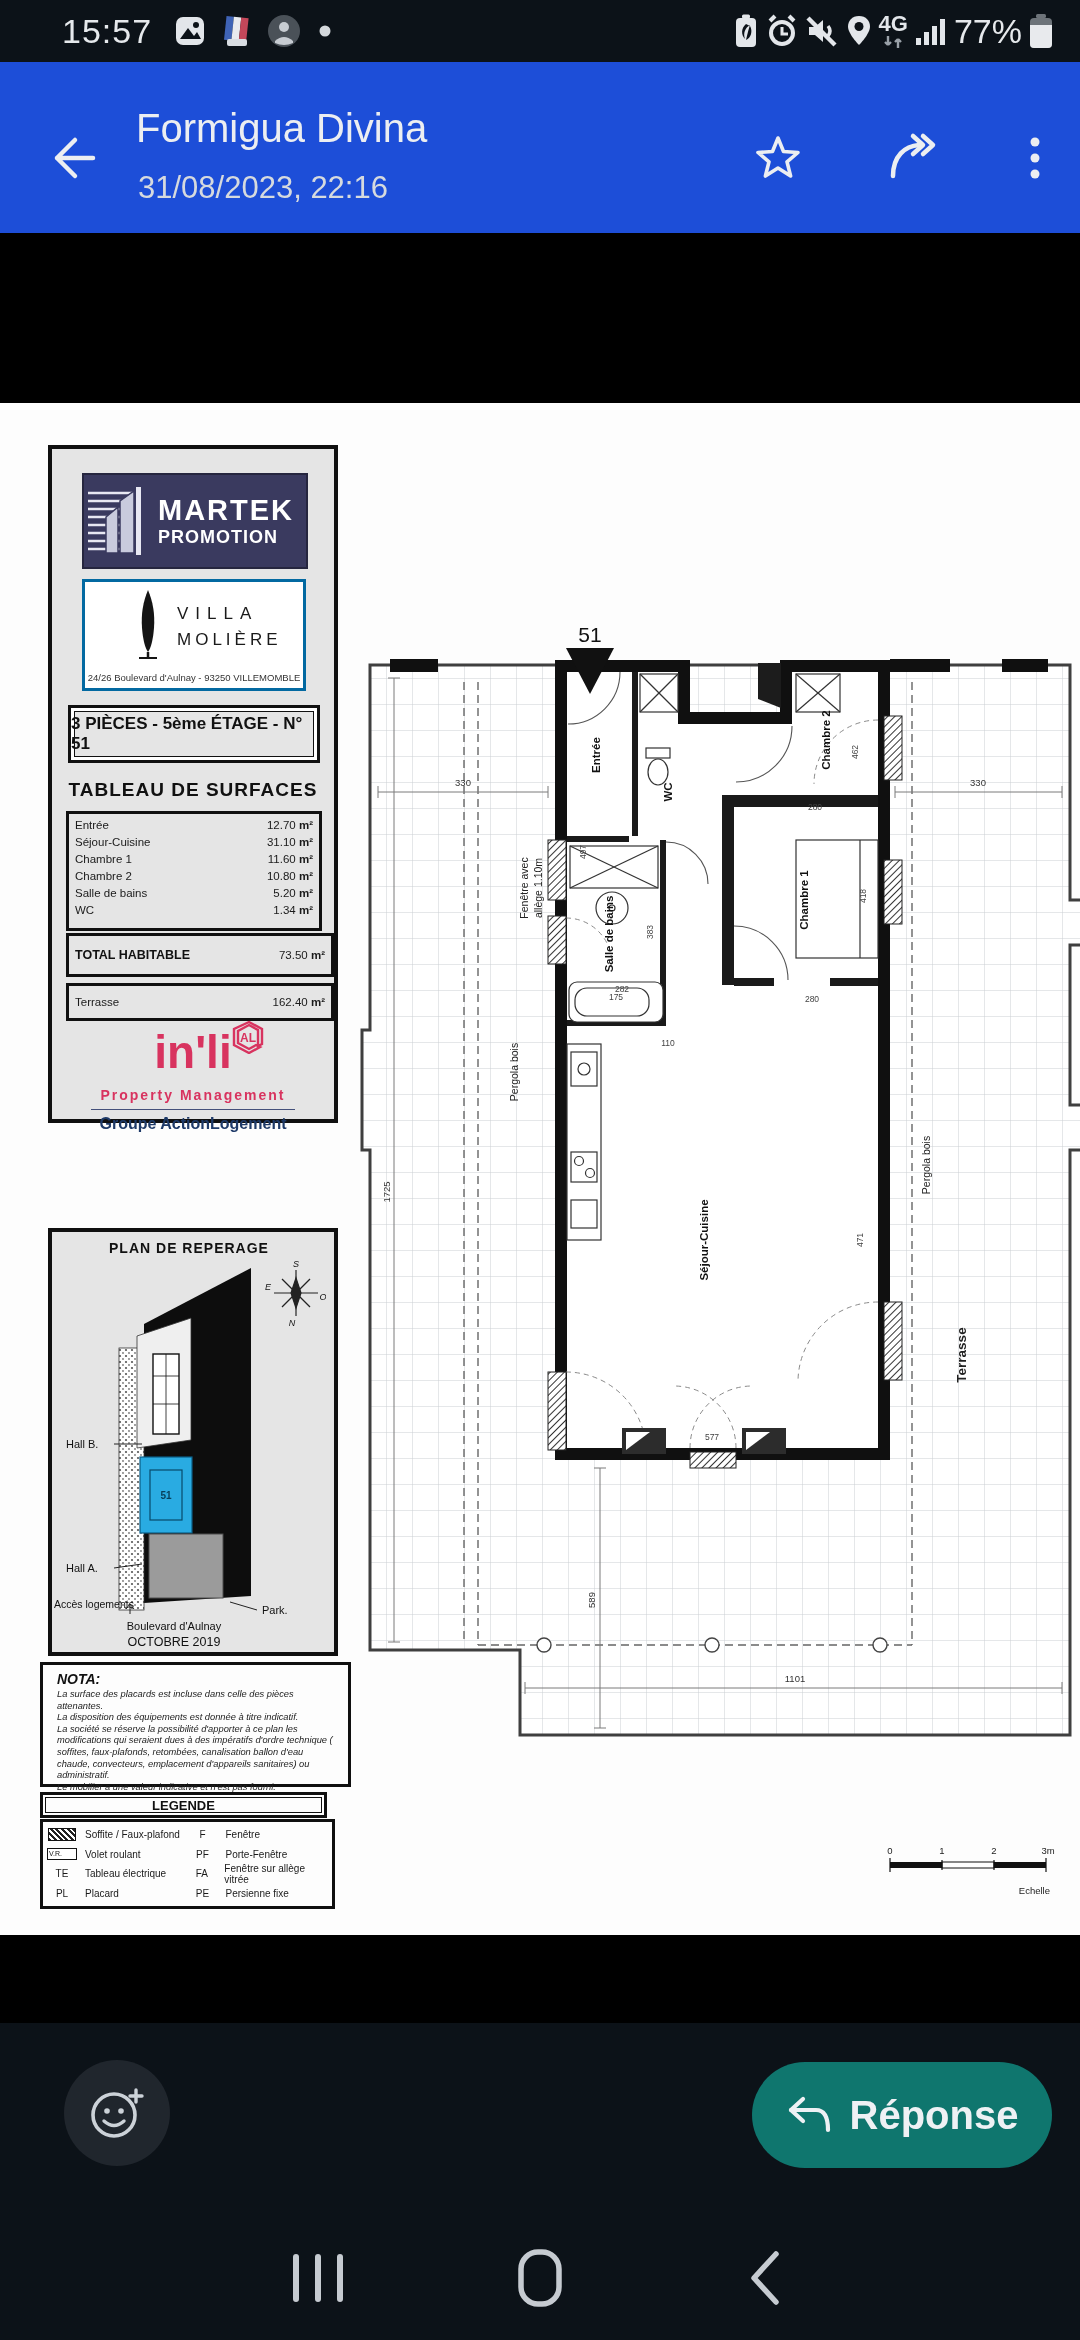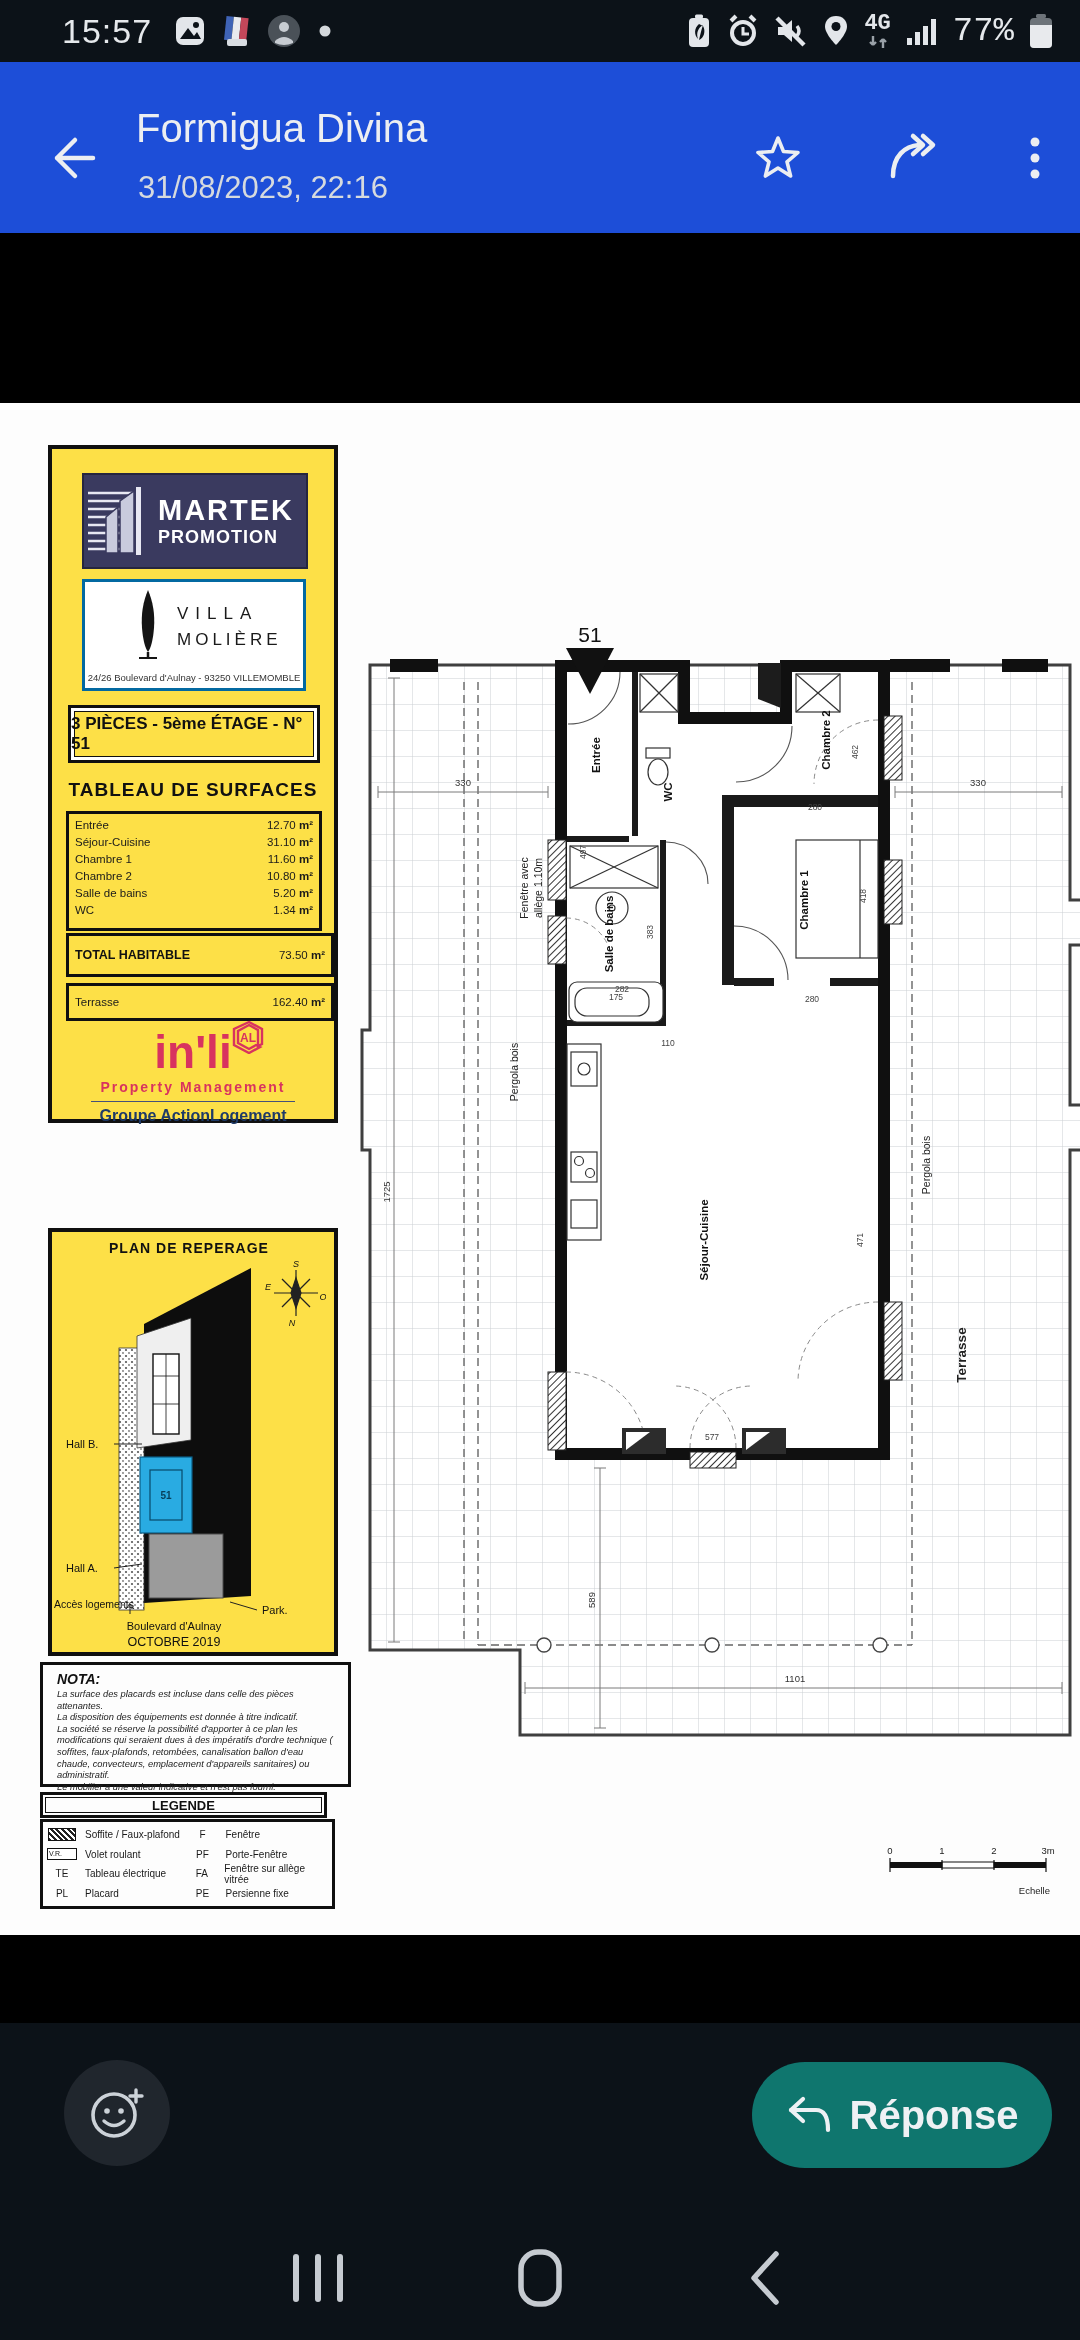--- a/index.html
+++ b/index.html
@@ -3,30 +3,30 @@
 <meta charset="utf-8">
 <style>
   html,body{margin:0;padding:0;background:#000;}
   body{width:1080px;height:2340px;position:relative;overflow:hidden;
        font-family:"Liberation Sans",sans-serif;-webkit-font-smoothing:antialiased;}
   .abs{position:absolute;}
   
   .statusbar{left:0;top:0;width:1080px;height:62px;background:#0c1218;display:flex;align-items:center;}
   .sb-time{color:#e6e9ec;font-size:34px;font-weight:400;margin-left:62px;letter-spacing:1px;}
   .sb-left-icons{display:flex;align-items:center;gap:16px;margin-left:22px;}
-  .sb-right{margin-left:auto;display:flex;align-items:center;gap:14px;margin-right:26px;color:#e3e6ea;font-family:Liberation Mono, monospace;}
+  .sb-right{margin-left:auto;display:flex;align-items:center;gap:6px;margin-right:26px;color:#e3e6ea;}
   .sb-pct{font-size:34px;color:#e6e9ec;}
   .header{left:0;top:62px;width:1080px;height:171px;background:#1d4ed8;}
   .hdr-title{left:136px;top:44px;font-size:40px;color:#eceef1;font-weight:400;}
   .hdr-sub{left:138px;top:108px;font-size:31px;color:#d6dade;font-weight:300;}
   .iconbtn{width:72px;height:72px;display:flex;align-items:center;justify-content:center;border-radius:50%;}
   
   .photo{left:0;top:233px;width:1080px;height:1790px;background:#000;}
   .page{left:0;top:170px;width:1080px;height:1532px;background:#fdfdfd;}
-  .panel{border:4px solid #101010;background:#fde047;}
+  .panel{border:4px solid #101010;background:#e5e5e5;}
   
   .martek{left:30px;top:24px;width:222px;height:92px;background:#3a3a5f;display:flex;align-items:center;border:2px solid #26263f;}
   .martek-txt{color:#fff;line-height:1;margin-left:8px;}
   .martek-l1{font-size:29px;font-weight:bold;letter-spacing:2px;}
   .martek-l2{font-size:18px;font-weight:bold;letter-spacing:1px;margin-top:3px;}
   .villa{left:30px;top:130px;width:218px;height:106px;border:3px solid #0369a1;background:#fff;}
   .villa-name{position:absolute;left:92px;top:22px;color:#1a1a1a;}
   .villa-n1{font-size:17px;letter-spacing:7px;font-weight:500;}
   .villa-n2{font-size:17px;letter-spacing:4px;font-weight:500;margin-top:6px;}
   .villa-addr{position:absolute;left:0;bottom:5px;width:100%;text-align:center;font-size:9.5px;color:#333;}
@@ -35,21 +35,21 @@
   .tdstitle{left:0;top:330px;width:282px;text-align:center;font-size:19px;font-weight:bold;letter-spacing:1px;color:#111;}
   .surfbox{left:14px;top:362px;width:250px;height:110px;border:3px solid #101010;padding:2px 0;}
   .srow{display:flex;justify-content:space-between;align-items:center;height:17px;padding:0 6px;font-size:11.5px;color:#1a1a1a;}
   .srow .u{font-weight:bold;}
   .totalbox{left:14px;top:484px;width:250px;height:38px;border:3px solid #101010;display:flex;align-items:center;justify-content:space-between;padding:0 6px;}
   .totalbox .l{font-size:12.5px;font-weight:bold;color:#111;}
   .terrbox{left:14px;top:534px;width:250px;height:32px;border:3px solid #101010;display:flex;align-items:center;justify-content:space-between;padding:0 6px;font-size:11.5px;color:#1a1a1a;}
   .inli{left:0;top:580px;width:282px;text-align:center;}
   .inli-brand{font-size:46px;font-weight:bold;color:#d8335f;display:inline-block;position:relative;line-height:1;}
   .inli-badge{position:absolute;right:-34px;top:-14px;}
-  .inli-pm{font-size:14px;font-weight:bold;color:#d8335f;letter-spacing:2px;margin-top:4px;}
+  .inli-pm{font-size:14px;font-weight:bold;color:#d8335f;letter-spacing:2px;margin-top:12px;}
   .inli-rule{width:204px;height:1px;background:#44507a;margin:6px auto 5px auto;}
   .inli-group{font-size:16px;font-weight:bold;color:#1e3a68;}
   
   .rep-title{left:0;top:8px;width:274px;text-align:center;font-size:14px;font-weight:bold;color:#111;letter-spacing:1px;}
   
   .nota{left:40px;top:1259px;width:281px;height:105px;border:3px solid #101010;padding:6px 10px 8px 14px;}
   .nota-t{font-size:14px;font-style:italic;font-weight:bold;color:#111;margin-bottom:2px;}
   .nota-l{font-size:9.3px;font-style:italic;color:#222;line-height:1.25;}
   .leg-title{left:40px;top:1389px;width:281px;height:20px;border:3px solid #101010;box-shadow:inset 0 0 0 2px #fff,inset 0 0 0 3px #101010;
              display:flex;align-items:center;justify-content:center;font-size:13px;font-weight:bold;color:#111;}

